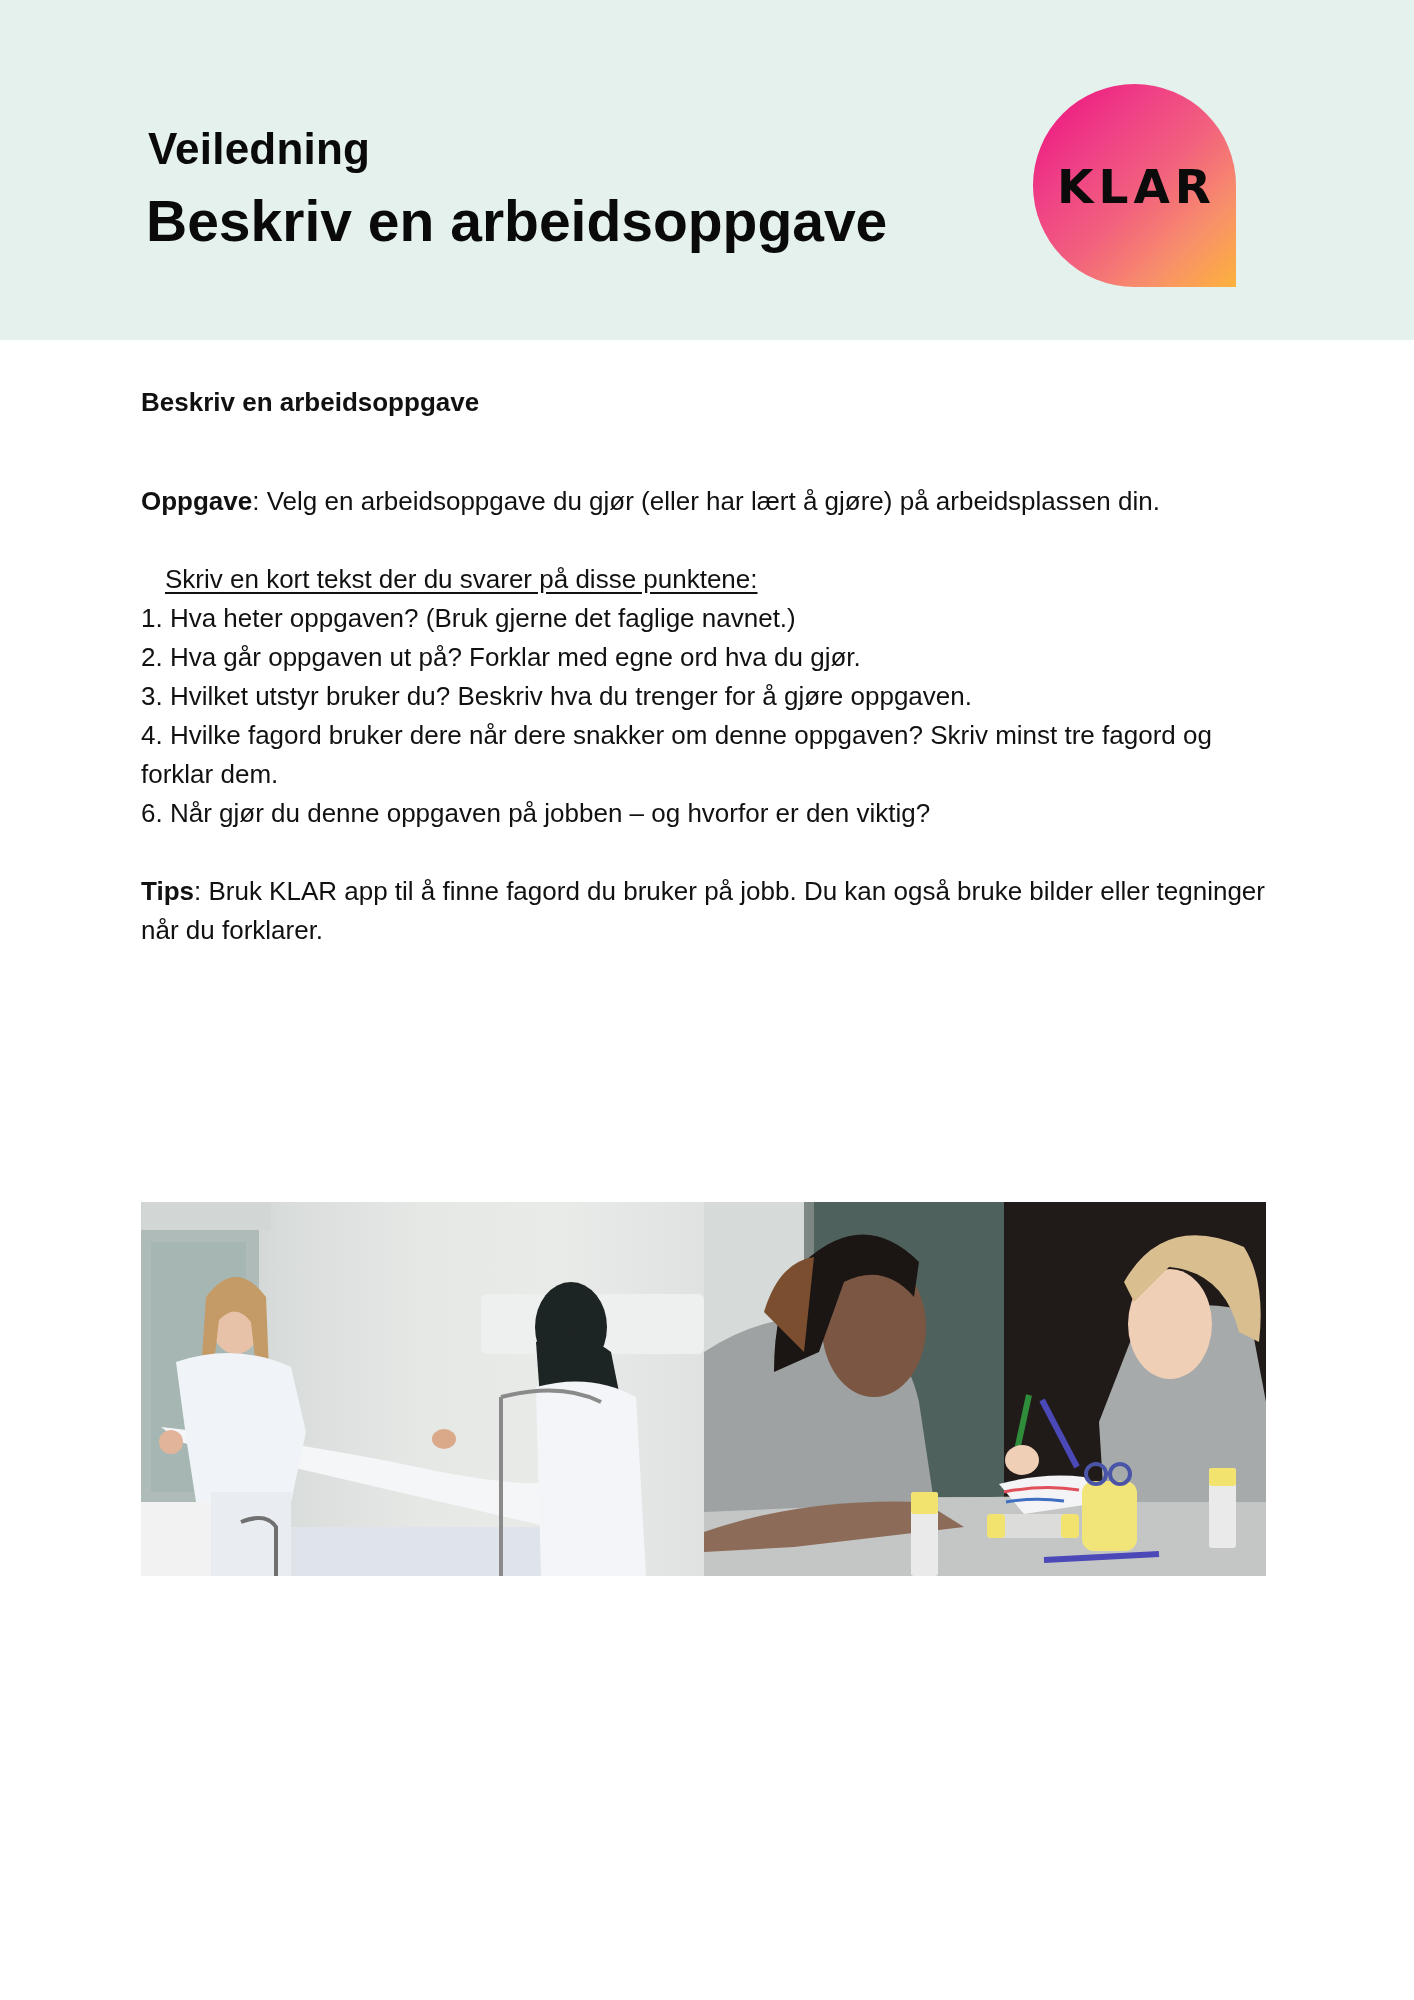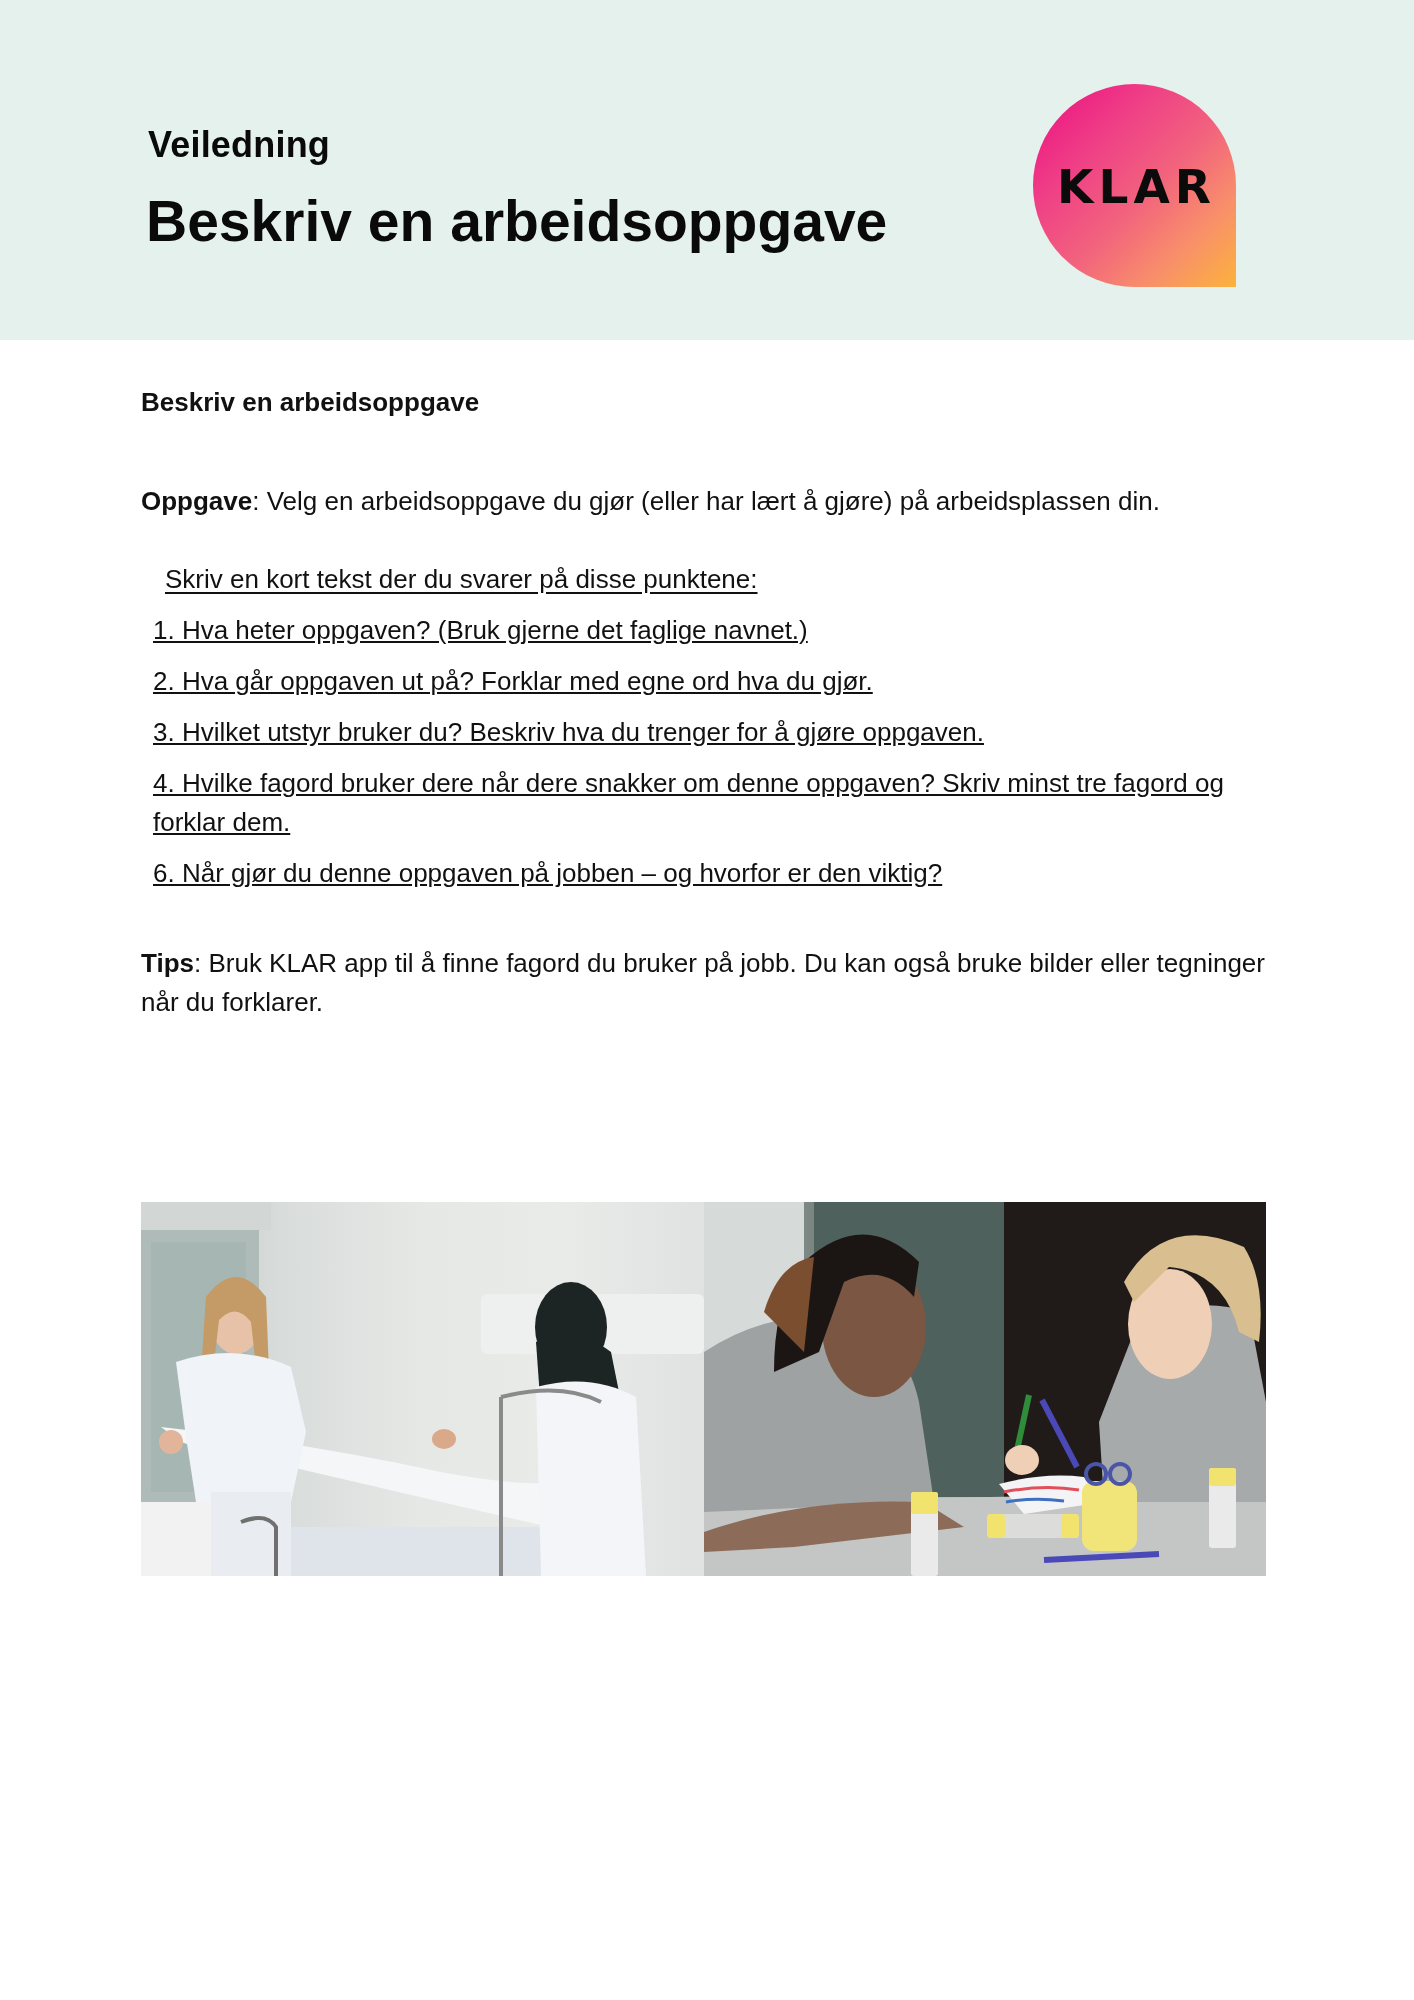--- a/index.html
+++ b/index.html
@@ -7,21 +7,21 @@
     width: 1414px; height: 2000px; background: #ffffff; position: relative;
     font-family: "Liberation Sans", "DejaVu Sans", sans-serif; color: #111111;
     overflow: hidden;
   }
   .header-band {
     position: absolute; left: 0; top: 0; width: 1414px; height: 340px;
     background: #e4f1ec;
   }
   .kicker {
     position: absolute; left: 148px; top: 124px;
-    font-size: 36px; font-weight: bold; letter-spacing: 0.2px; color: #0a0a0a; text-align: center;
+    font-size: 44px; font-weight: bold; letter-spacing: 0.2px; color: #0a0a0a; text-align: center;
   }
   .doc-title {
     position: absolute; left: 146px; top: 188px;
     font-size: 57px; font-weight: bold; letter-spacing: 0px; color: #0a0a0a;
     white-space: nowrap;
   }
   .logo {
     position: absolute; left: 1033px; top: 84px; width: 203px; height: 203px;
     border-radius: 102px 102px 0 102px;
     background: linear-gradient(135deg, #ec0c7f 0%, #ef3f86 30%, #f2637d 55%, #f8906a 78%, #fcb23c 100%);
@@ -36,21 +36,21 @@
     font-size: 26px; line-height: 39px; color: #111111;
   }
   .section-heading {
     font-size: 26px; font-weight: bold; line-height: 40px; margin: 0 0 21px 0;
   }
   .para { margin: 0; }
   .gap { height: 39px; }
   .bold { font-weight: bold; }
   .underline { text-decoration: underline; text-underline-offset: 4px; margin-left: 24px; }
   .list { margin: 0; padding: 0; list-style: none; }
-  .list li { margin: 12px; padding: 0; text-decoration: underline; }
+  .list li { margin: 0; padding: 0; }
   .photos {
     position: absolute; left: 141px; top: 1202px; width: 1125px; height: 374px;
     display: flex;
   }
   .photo { position: relative; height: 374px; overflow: hidden; }
   .photo-left { width: 563px; background: linear-gradient(90deg, #bfc6c5 0%, #d8dcda 25%, #e6e8e6 50%, #e9ebe9 75%, #dfe2e1 100%); }
   .photo-right { width: 562px; background: linear-gradient(90deg, #9fa6a3 0%, #5e6b67 35%, #3a3f3c 60%, #1c1716 85%, #2a2422 100%); }
   .photo svg { position: absolute; left: 0; top: 0; }
 </style>
 </head>

